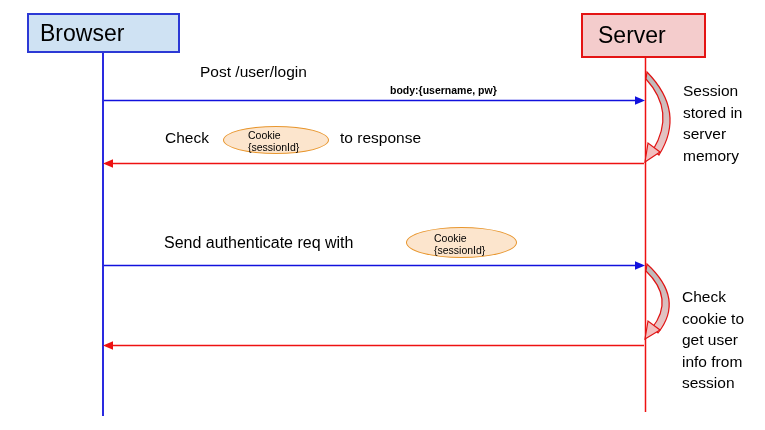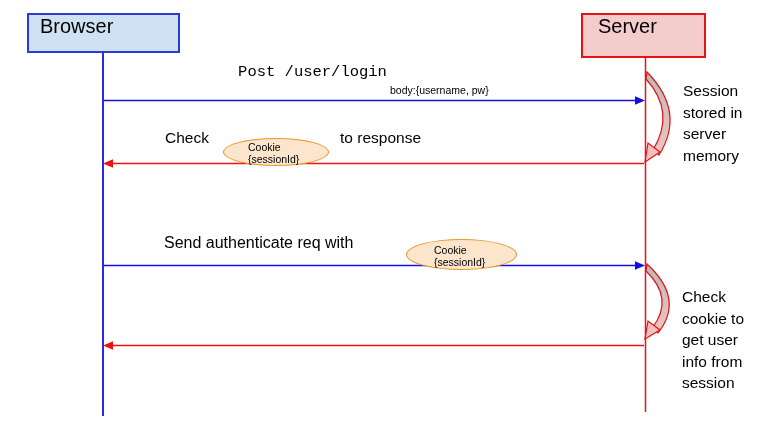--- a/index.html
+++ b/index.html
@@ -6,50 +6,50 @@
   body{
     width:765px;height:430px;position:relative;overflow:hidden;
     background:#ffffff;
     font-family:"Liberation Sans", sans-serif;
     color:#000;
   }
   .abs{position:absolute;}
   
   .actor{
     box-sizing:border-box;
-    display:flex;
-    font-size:20px;
+    display:flex;align-items:center;
+    font-size:23px;
   }
   .actor.browser{
     left:27px;top:13px;width:153px;height:40px;
     background:#cfe2f3;border:2px solid #2c39d5;
     padding-left:11px;
   }
   .actor.server{
     left:581px;top:13px;width:125px;height:45px;
     background:#f4cccc;border:2px solid #e41414;
     padding-left:15px;
   }
   
   svg.layer{left:0;top:0;width:765px;height:430px;}
   
   .msg{font-size:15.5px;white-space:nowrap;}
   .msg.big{font-size:16px;}
   .sub{font-size:10.5px;white-space:nowrap;}
-  .post-label{left:200px;top:63px;width:225px;text-align:center;font-family:Liberation Mono, monospace;}
-  .body-label{left:390px;top:84px;}
+  .post-label{left:200px;top:63px;width:225px;}
+  .body-label{left:390px;top:84px;font-weight:bold;}
   .sends-label{left:165px;top:129px;}
   .tobrowser-label{left:340px;top:129px;}
   .auth-label{left:164px;top:234px;}
   .response-label{left:230px;top:322px;width:190px;text-align:center;}
   
   .cookie{
     box-sizing:border-box;
     background:#fce5cd;border:1.5px solid #e8962e;border-radius:50%;
-    font-size:10.5px;line-height:11.5px;margin-top:12px;
+    font-size:10.5px;line-height:11.5px;
   }
   .cookie .ln{white-space:nowrap;}
   .cookie1{left:223px;top:126px;width:106px;height:28px;padding:3px 0 0 24px;}
   .cookie2{left:406px;top:227px;width:111px;height:31px;padding:5px 0 0 27px;}
   
   .note{
     font-size:15.5px;line-height:21.5px;white-space:pre-line;
   }
   .note1{left:683px;top:80px;width:85px;}
   .note2{left:682px;top:286px;width:95px;}

